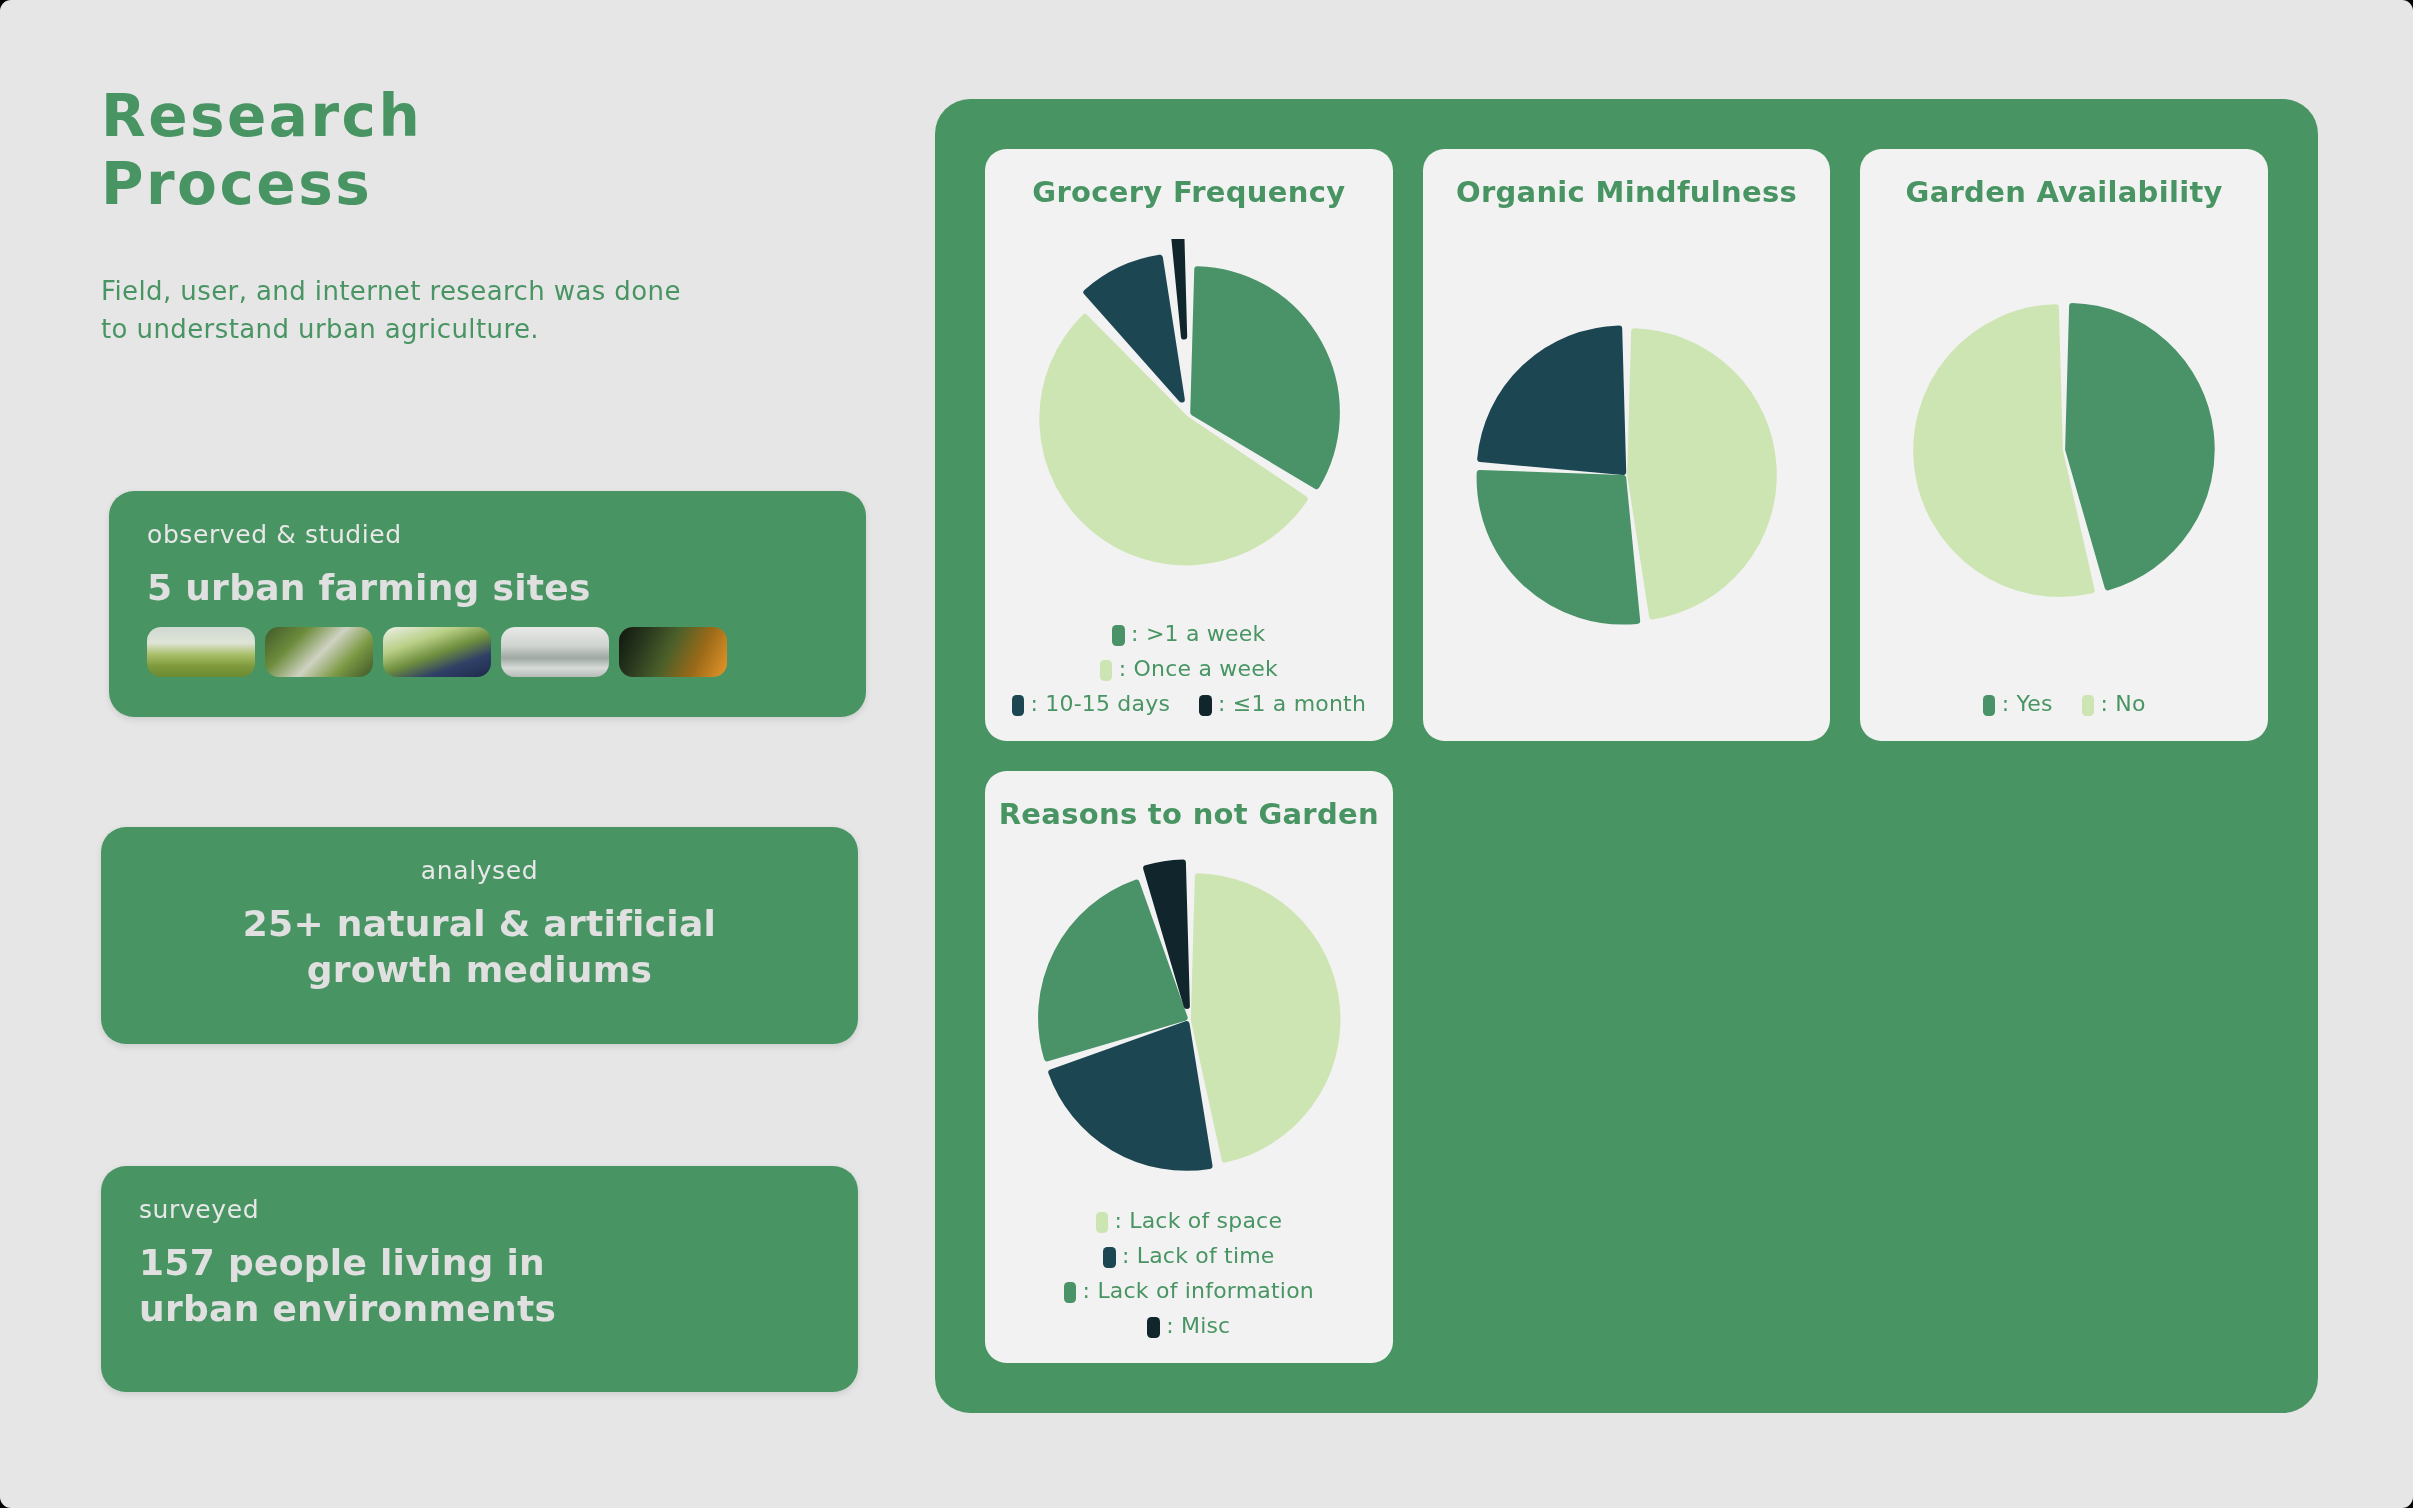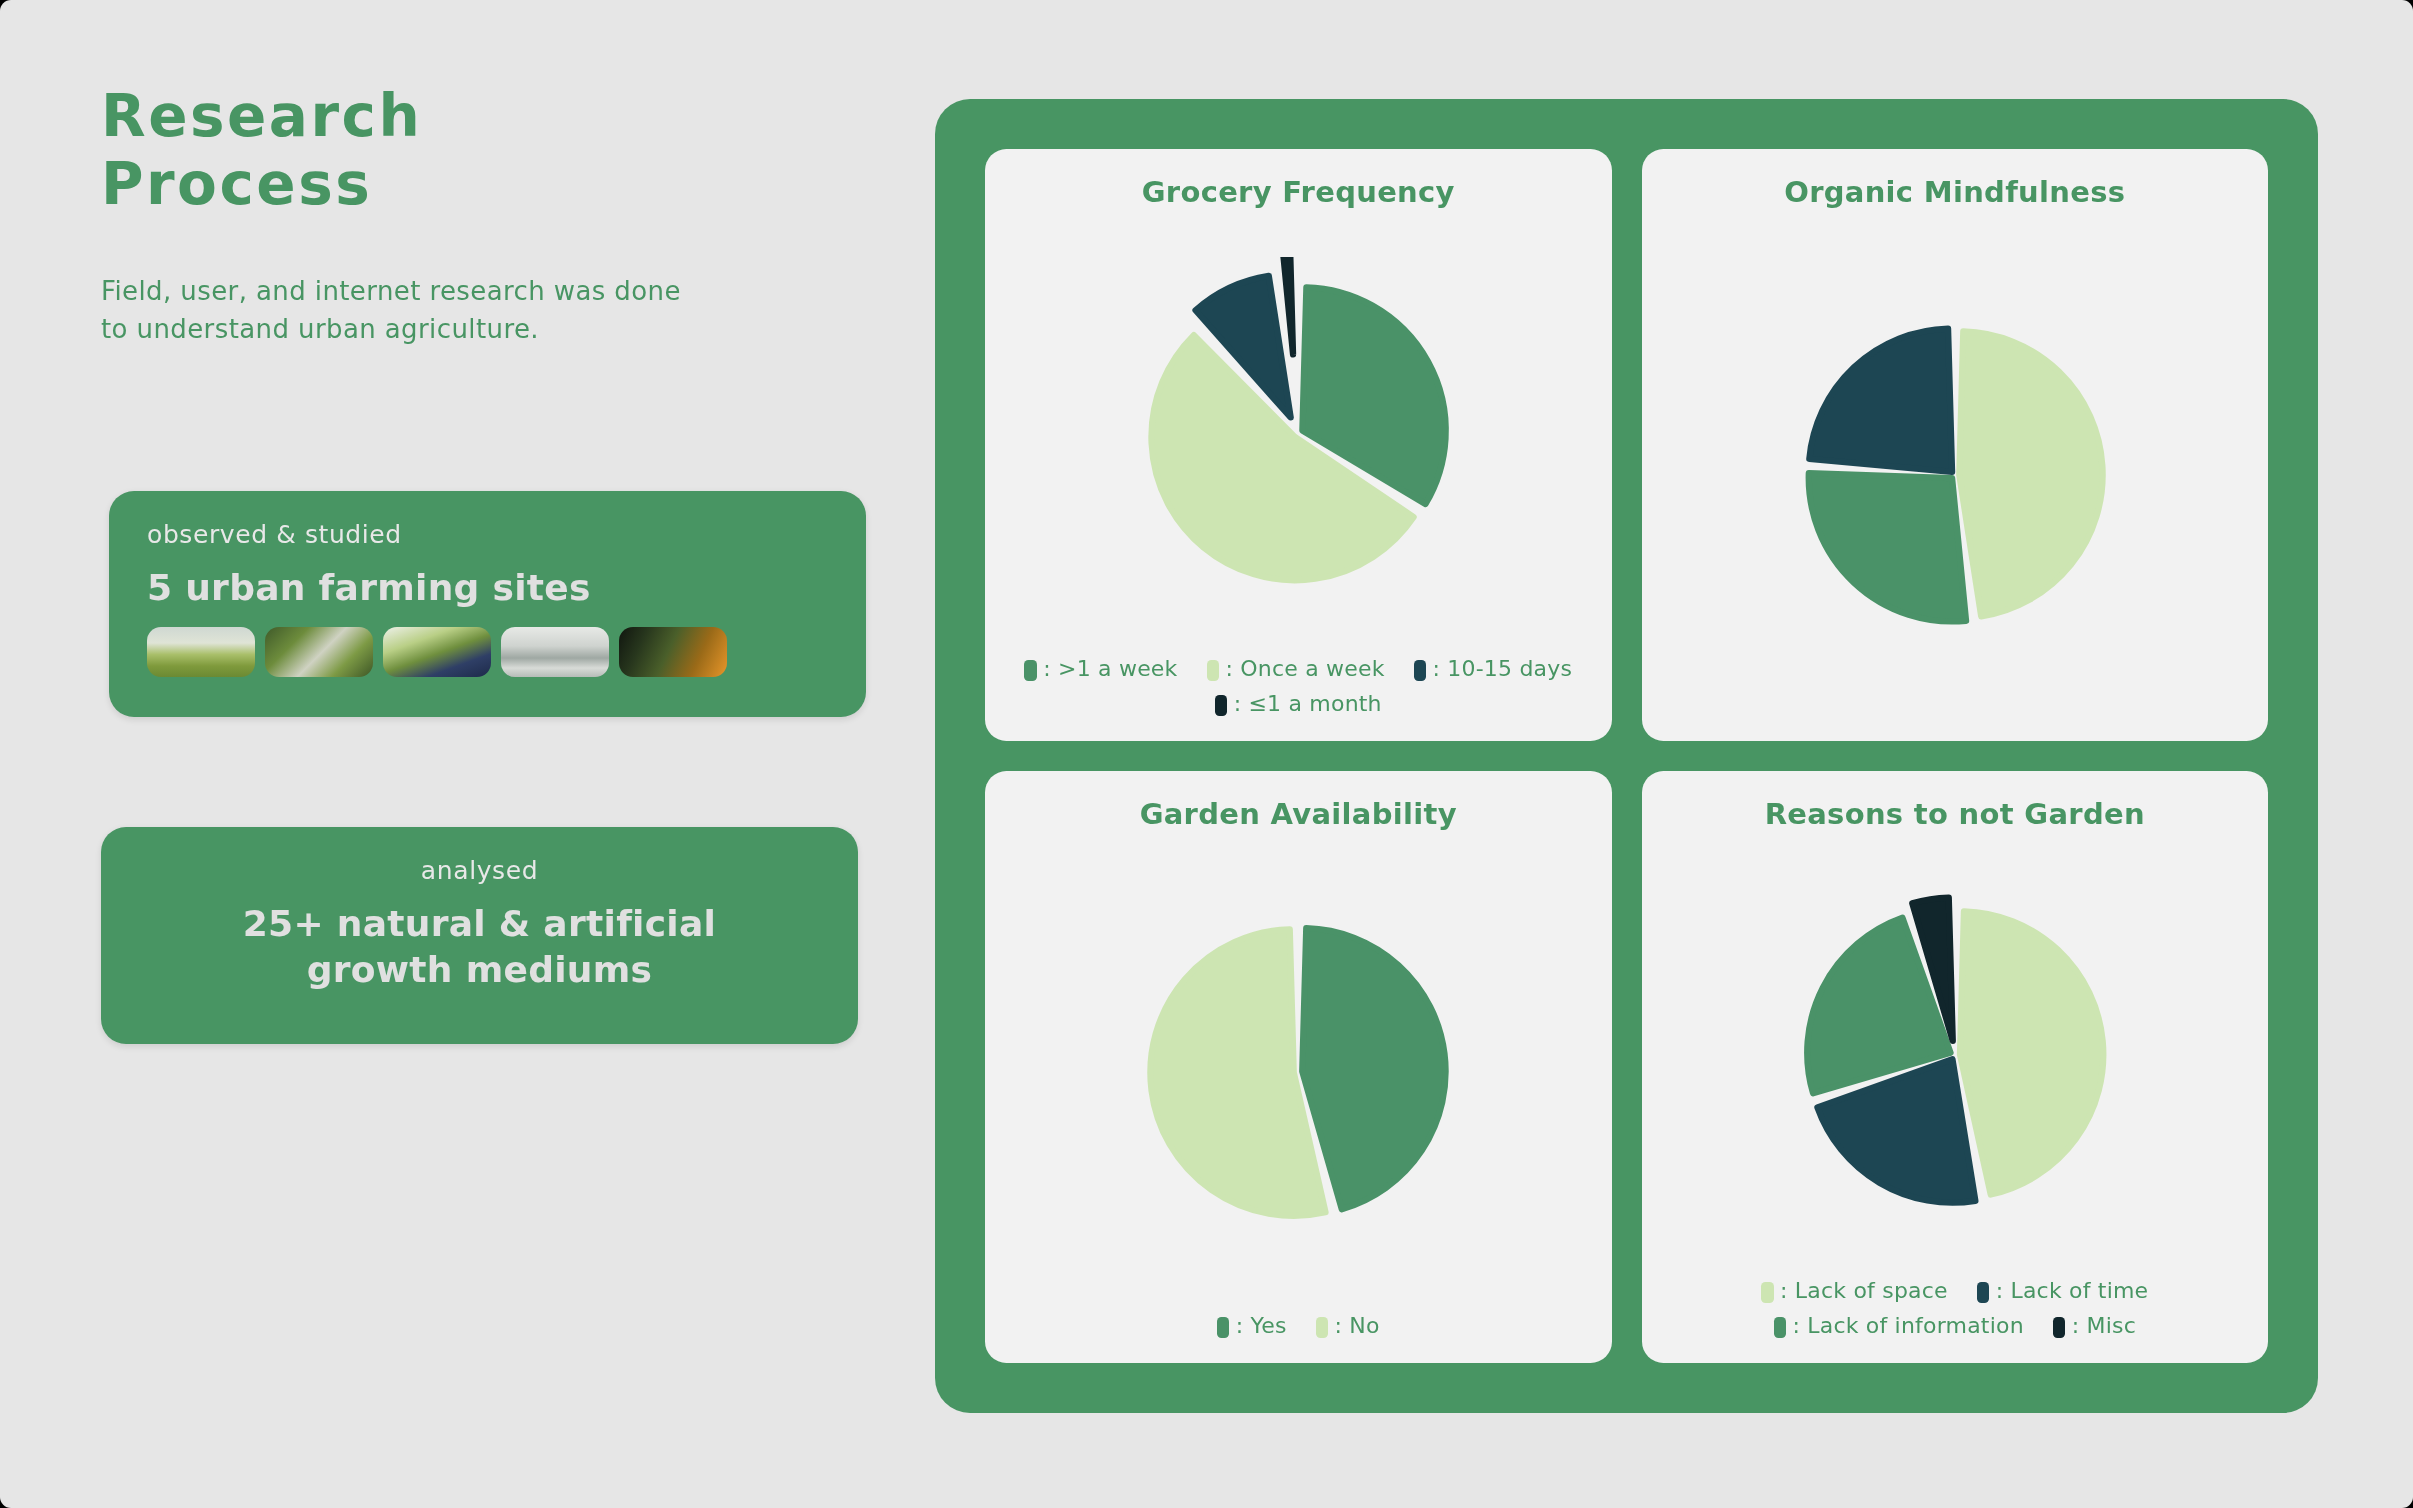--- a/index.html
+++ b/index.html
@@ -83,21 +83,21 @@
 
   
   #charts-panel {
     position: absolute;
     left: 935px; top: 99px;
     width: 1383px; height: 1314px;
     background: #489563;
     border-radius: 35px;
     padding: 50px;
     display: grid;
-    grid-template-columns: 1fr 1fr;
+    grid-template-columns: 1fr 1fr 1fr;
     grid-template-rows: 1fr 1fr;
     gap: 30px;
   }
   .chart-card {
     background: #F2F2F2;
     border-radius: 21.4px;
     position: relative;
     display: flex;
     flex-direction: column;
     align-items: center;
@@ -169,20 +169,25 @@
           <div class="thumb" style="background: linear-gradient(115deg, rgb(16, 22, 15) 0%, rgb(39, 54, 29) 22%, rgb(74, 95, 42) 46%, rgb(154, 106, 24) 72%, rgb(232, 150, 42) 100%);"></div>
         </div>
     </div>
 
     <div id="stat-card-1" class="stat-card">
       <div class="stat-eyebrow">analysed</div>
       <div class="stat-value">25+ natural &amp; artificial
 growth mediums</div>
     </div>
 
+    <div id="stat-card-2" class="stat-card">
+      <div class="stat-eyebrow">surveyed</div>
+      <div class="stat-value">157 people living in
+urban environments</div>
+    </div>
 
   </div>
 
   <div id="charts-panel">
       <div class="chart-card">
         <div class="chart-title">Grocery Frequency</div>
         <div class="pie-wrap">
           <svg viewBox="0 0 560 560" width="352" height="352" class="pie-svg">
             <path d="M 286.99 276.16 L 293.36 48.24 A 228 228 0 0 1 482.84 392.90 Z" fill="#4A9268" stroke-linejoin="round" stroke="#4A9268" stroke-width="10"></path>
             <path d="M 274.91 286.15 L 463.93 413.64 A 228 228 0 1 1 114.26 124.37 Z" fill="#CDE5B2" stroke-linejoin="round" stroke="#CDE5B2" stroke-width="10"></path>

